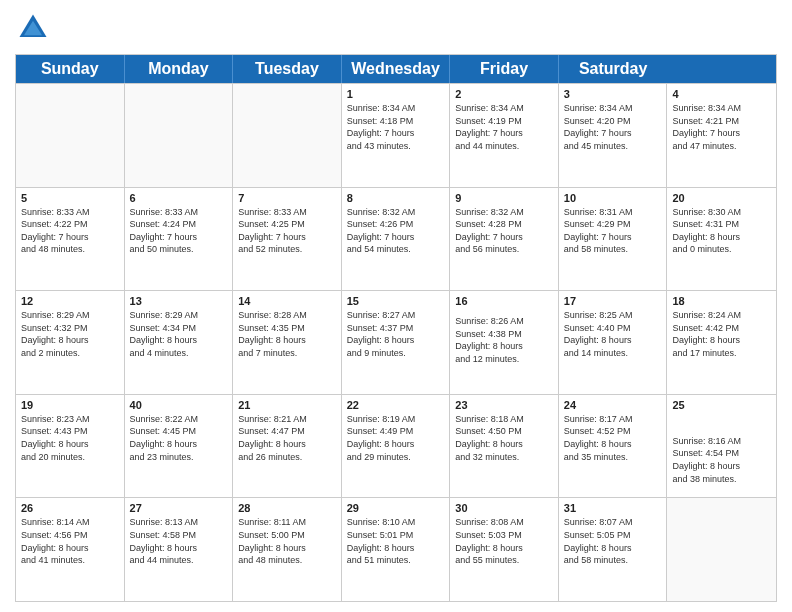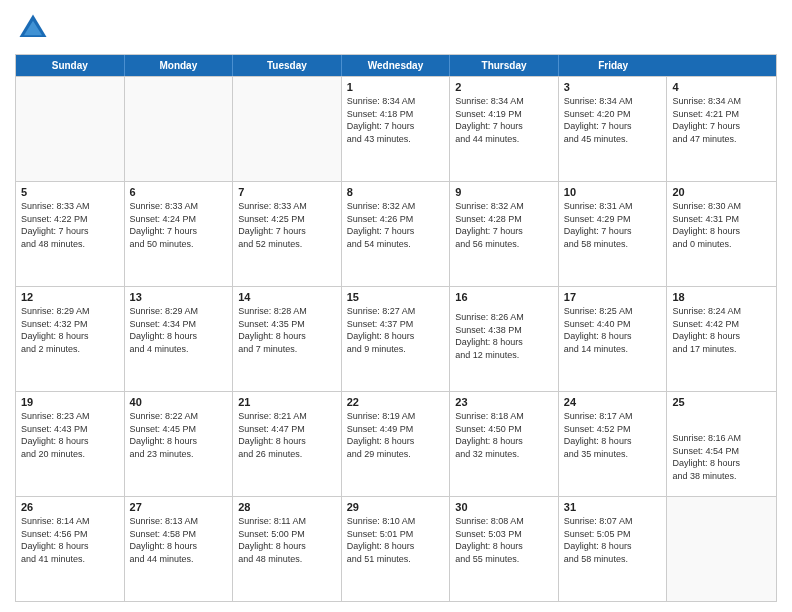--- a/index.html
+++ b/index.html
@@ -65,21 +65,21 @@
       flex-direction: column;
       border: 1px solid #ccc;
     }
     .calendar-header {
       display: grid;
       grid-template-columns: repeat(7, 1fr);
       background: #1a6bb5;
     }
     .cal-header-cell {
       color: #fff;
-      font-size: 10px;
+      font-size: 16px;
       font-weight: bold;
       text-align: center;
       padding: 5px 2px;
       border-right: 1px solid #4a8fd0;
     }
     .cal-header-cell:last-child { border-right: none; }
     .calendar-body {
       flex: 1;
       display: flex;
       flex-direction: column;
@@ -132,22 +132,22 @@
       <div class="subtitle"></div>
     </div>
   </div>
 
   <div class="calendar">
     <div class="calendar-header">
     <div class="cal-header-cell">Sunday</div>
         <div class="cal-header-cell">Monday</div>
         <div class="cal-header-cell">Tuesday</div>
         <div class="cal-header-cell">Wednesday</div>
-        <div class="cal-header-cell">Thursday</div>
         <div class="cal-header-cell">Friday</div>
+        <div class="cal-header-cell">Saturday</div>
       </div>
     <div class="calendar-body">
     <div class="cal-row">
           <div class="cal-cell empty"></div>
           <div class="cal-cell empty"></div>
           <div class="cal-cell empty"></div>
           <div class="cal-cell">
             <div class="cell-day">1</div>
             <div class="cell-info" style="white-space: pre-line;">Sunrise: 8:34 AM
 Sunset: 4:18 PM

